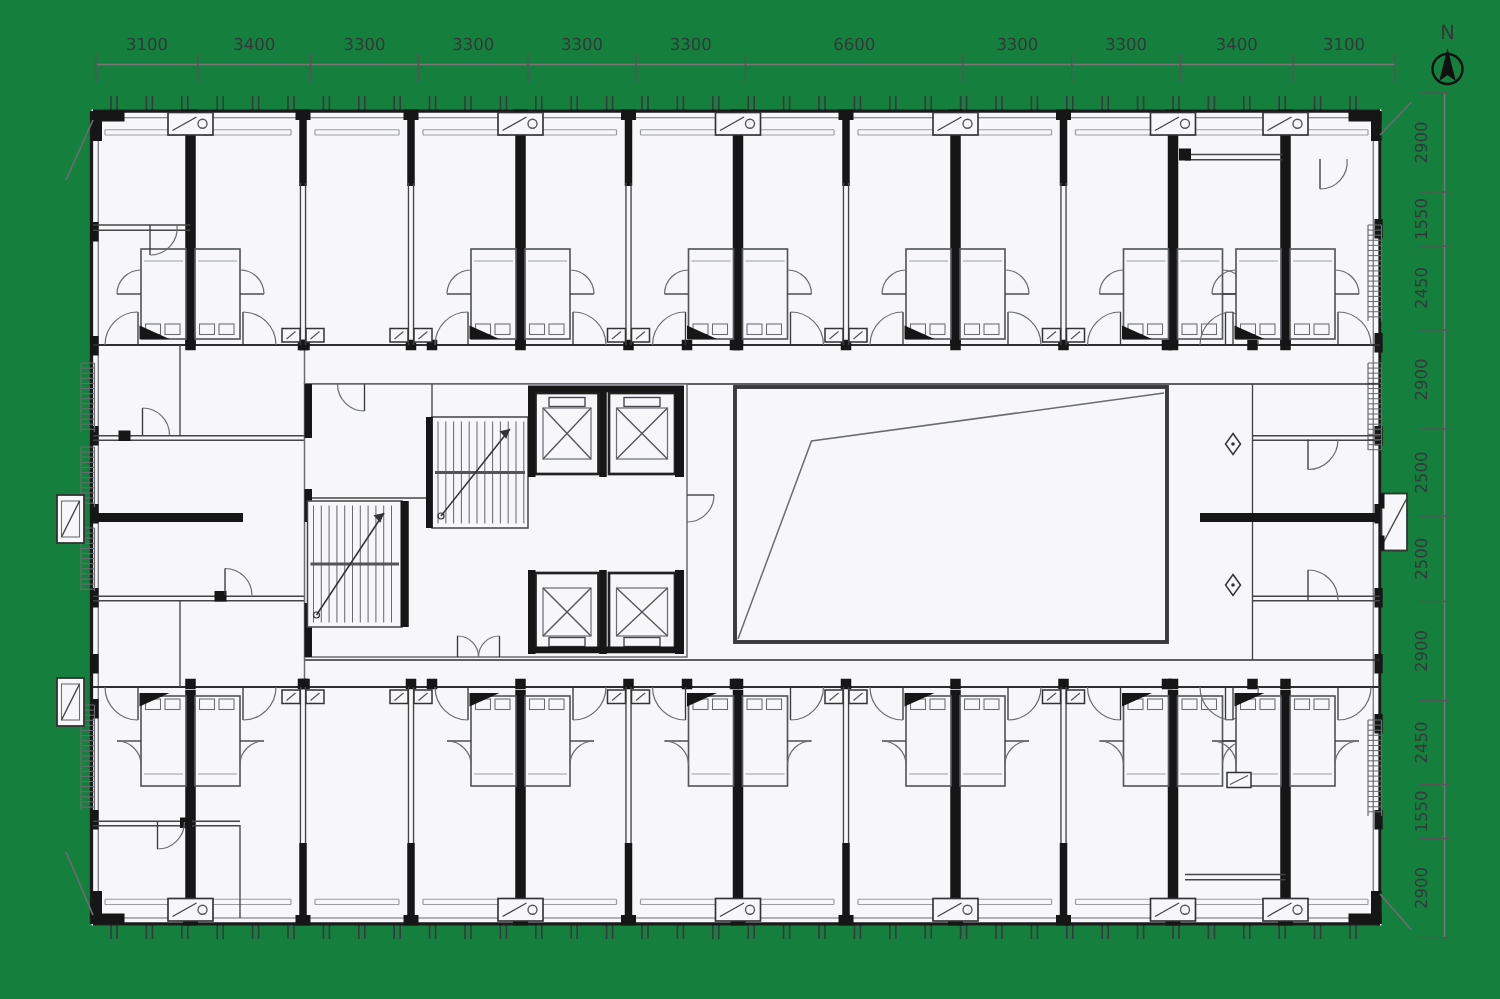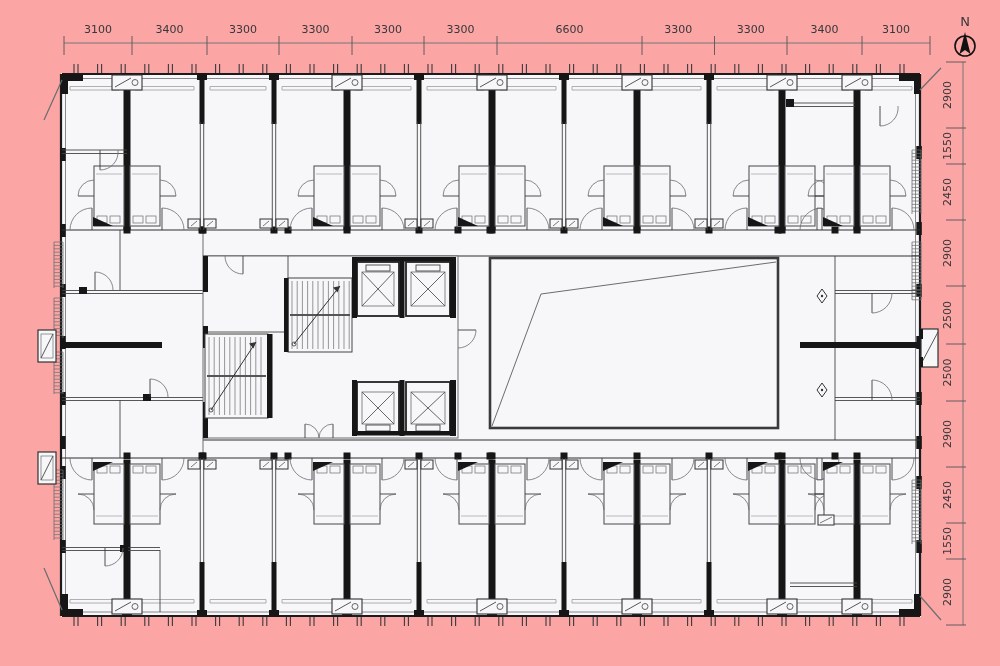--- a/index.html
+++ b/index.html
@@ -1,17 +1,17 @@
 <!DOCTYPE html>
 <html><head>
 <meta charset="utf-8">
 <style>
   html,body{margin:0;padding:0;}
   body{width:1000px;height:666px;overflow:hidden;background:#f2f2f4;}
-  .page{position:relative;width:1000px;height:666px;background:#fca5a5;}
+  .page{position:relative;width:1000px;height:666px;background:#15803d;}
   svg{display:block;}
   text{font-family:"DejaVu Sans","Liberation Sans",sans-serif;}
 </style>
 </head>
 <body>
 
 <div class="page">
   <svg id="plan" width="1000" height="666" viewBox="0 0 1000 666">
       <g>
         <rect x="61" y="73" width="860" height="544" fill="#f7f7f9" stroke="none" stroke-width="1"></rect>

